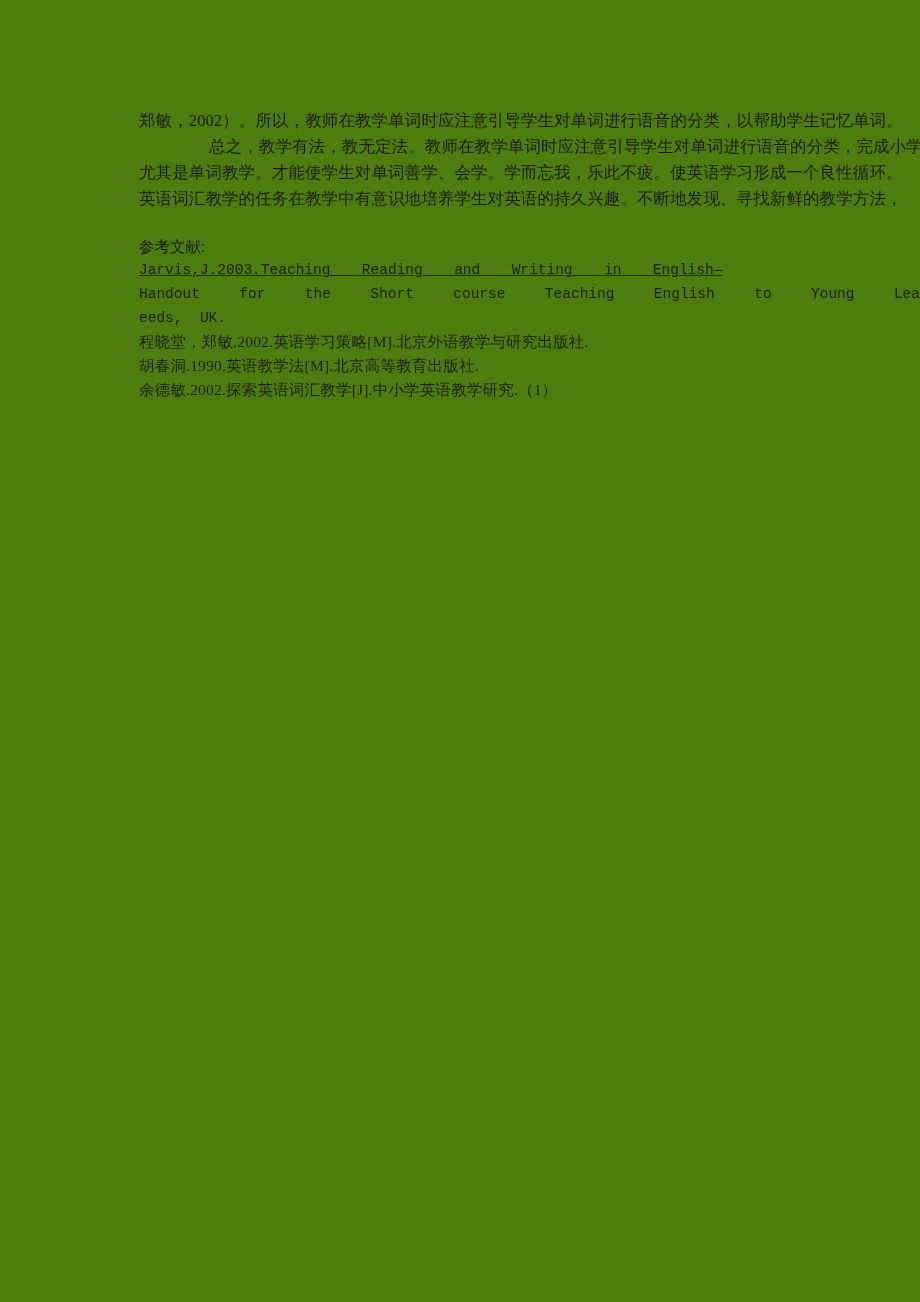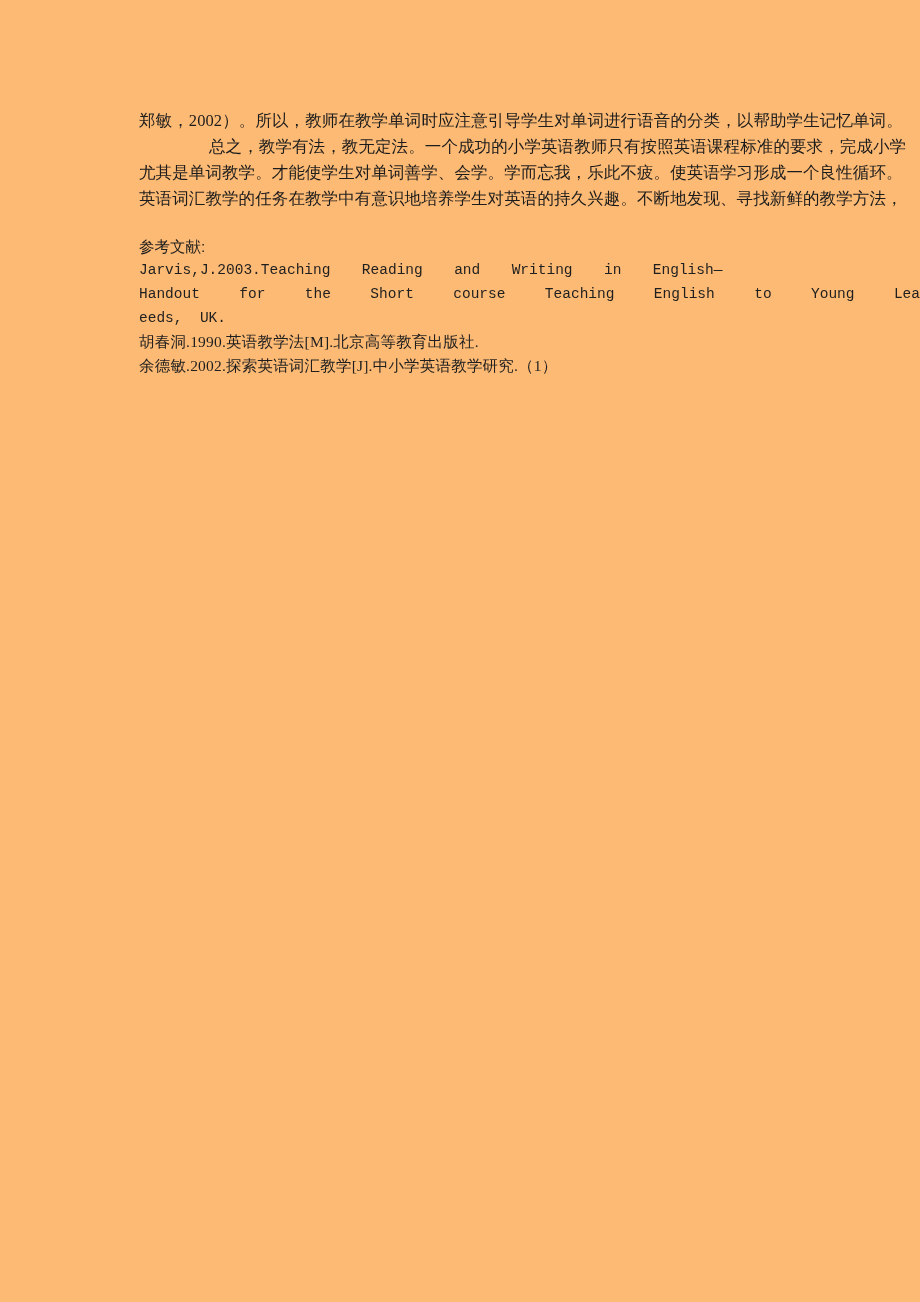--- a/index.html
+++ b/index.html
@@ -13,21 +13,21 @@
     overflow: hidden;
     font-family: "Liberation Serif", "DejaVu Serif", serif;
     color: #1a1a1a;
     -webkit-font-smoothing: antialiased;
   }
 
   .page {
     position: relative;
     width: 920px;
     height: 1302px;
-    background: #fdba74;
+    background: #4d7c0f;
     overflow: hidden;
   }
 
   
   .body-block {
     position: absolute;
     left: 139px;
     top: 108px;
     width: 781px;          
     overflow: hidden;
@@ -80,40 +80,42 @@
 
   .ref-line.cjk {
     font-family: "Liberation Serif", "DejaVu Serif", serif;
     font-size: 15.5px;
     letter-spacing: 0.2px;
   }
 
   .ref-line.latin-just {
     
     word-spacing: 7px;
+    text-decoration: underline;
   }
   .ref-line.latin-just2 {
     word-spacing: 11px;
   }
 </style>
 </head>
 <body>
 
 <div class="page">
 
   <div class="body-block">
     <span class="body-line">郑敏，2002）。所以，教师在教学单词时应注意引导学生对单词进行语音的分类，以帮助学生记忆单词。</span>
-    <span class="body-line indent">总之，教学有法，教无定法。一个成功的小学英语教师只有按照英语课程标准的要求，完成小学</span>
+    <span class="body-line indent">总之，教学有法，教无定法。教师在教学单词时应注意引导学生对单词进行语音的分类，完成小学</span>
     <span class="body-line">尤其是单词教学。才能使学生对单词善学、会学。学而忘我，乐此不疲。使英语学习形成一个良性循环。</span>
     <span class="body-line">英语词汇教学的任务在教学中有意识地培养学生对英语的持久兴趣。不断地发现、寻找新鲜的教学方法，</span>
   </div>
 
   <div class="ref-heading">参考文献:</div>
 
   <div class="ref-block">
     <span class="ref-line latin-just">Jarvis,J.2003.Teaching  Reading  and  Writing  in  English—</span>
     <span class="ref-line latin-just2">Handout  for  the  Short  course  Teaching  English  to  Young  Learners[M].University of L</span>
     <span class="ref-line">eeds,  UK.</span>
+    <span class="ref-line cjk">程晓堂，郑敏.2002.英语学习策略[M].北京外语教学与研究出版社.</span>
     <span class="ref-line cjk">胡春洞.1990.英语教学法[M].北京高等教育出版社.</span>
     <span class="ref-line cjk">余德敏.2002.探索英语词汇教学[J].中小学英语教学研究.（1）</span>
   </div>
 
 </div>
 
 </body></html>

